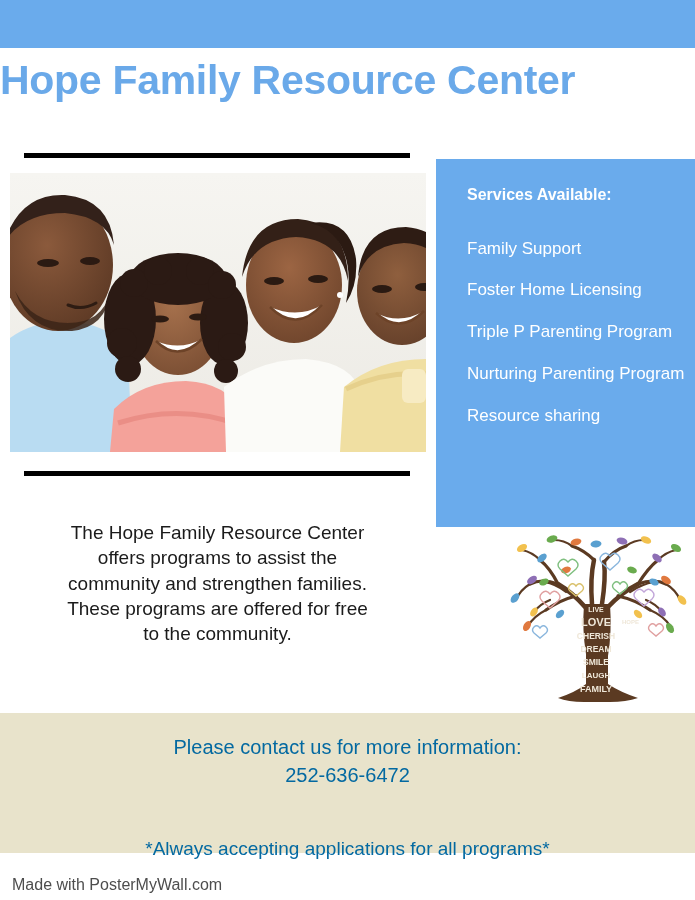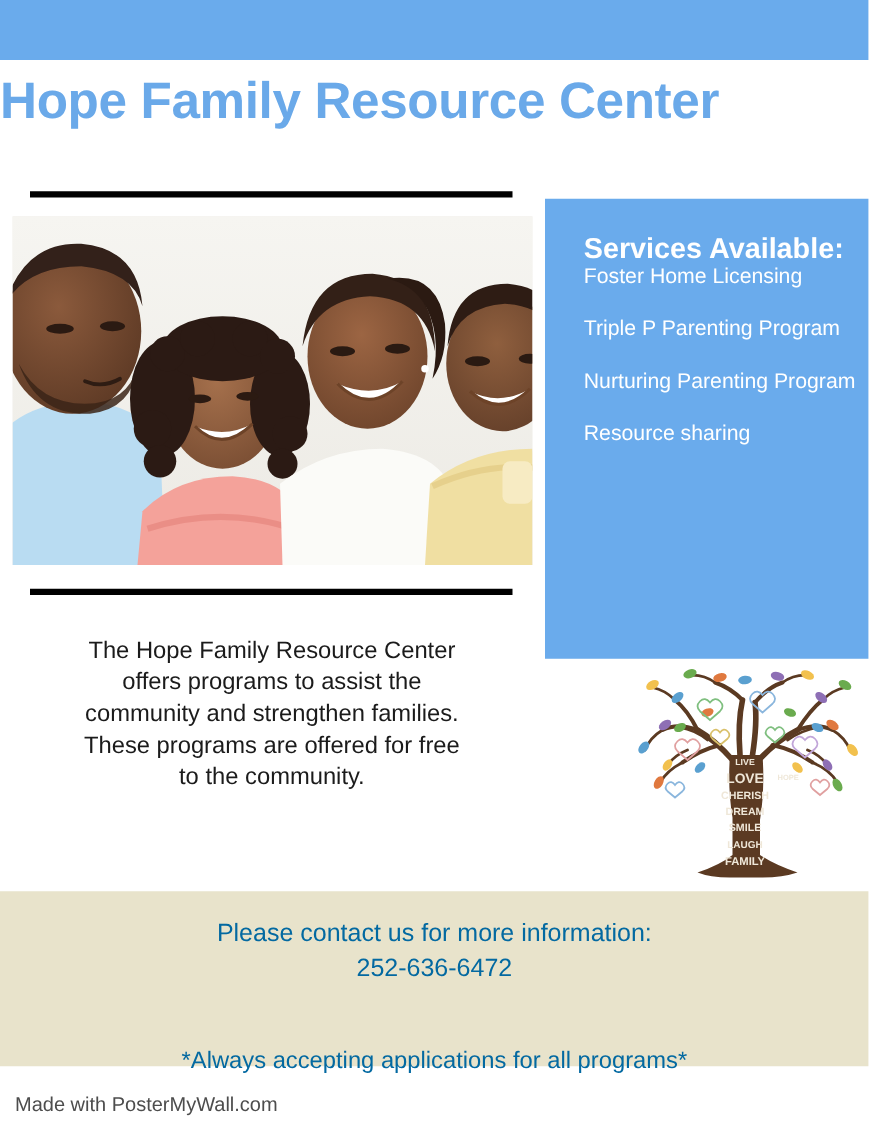--- a/index.html
+++ b/index.html
@@ -73,38 +73,39 @@
 
   
   .services-panel {
     position: absolute;
     left: 436px; top: 159px;
     width: 259px; height: 368px;
     background: #6aabec;
     padding: 27px 4px 0 31px;
   }
   .services-heading {
-    font-size: 23px;
+    font-size: 16px;
     font-weight: bold;
     color: #ffffff;
     line-height: 1.1;
+    margin-bottom: 35px;
   }
   .service-item {
     font-size: 17px;
     font-weight: normal;
     color: #ffffff;
     line-height: 1.22;
     margin-bottom: 21px;
     padding-right: 2px;
   }
 
   
   .body-text {
     position: absolute;
-    left: 61px; top: 508px;
+    left: 61px; top: 520px;
     width: 313px;
     text-align: center;
     font-size: 19px;
     color: #1b1b1b;
     line-height: 1.33;
   }
 
   
   .tree-graphic {
     position: absolute;
@@ -236,20 +237,21 @@
         <path d="M366 140 Q390 162 414 138 Q390 152 366 140 Z" fill="#ffffff"></path>
         <path d="M366 140 Q390 162 414 138" stroke="#6d4328" stroke-width="2.5" fill="none"></path>
       </g>
     </svg>
   </div>
 
   <div class="rule rule-bottom"></div>
 
   <div class="services-panel">
     <div class="services-heading">Services Available:</div>
+    <div class="service-item">Family Support</div>
     <div class="service-item">Foster Home Licensing</div>
     <div class="service-item">Triple P Parenting Program</div>
     <div class="service-item">Nurturing Parenting Program</div>
     <div class="service-item">Resource sharing</div>
   </div>
 
   <div class="body-text">The Hope Family Resource Center offers programs to assist the community and strengthen families. These programs are offered for free to the community.</div>
 
   <div class="tree-graphic">
     <svg viewBox="0 0 185 172" aria-hidden="true">

